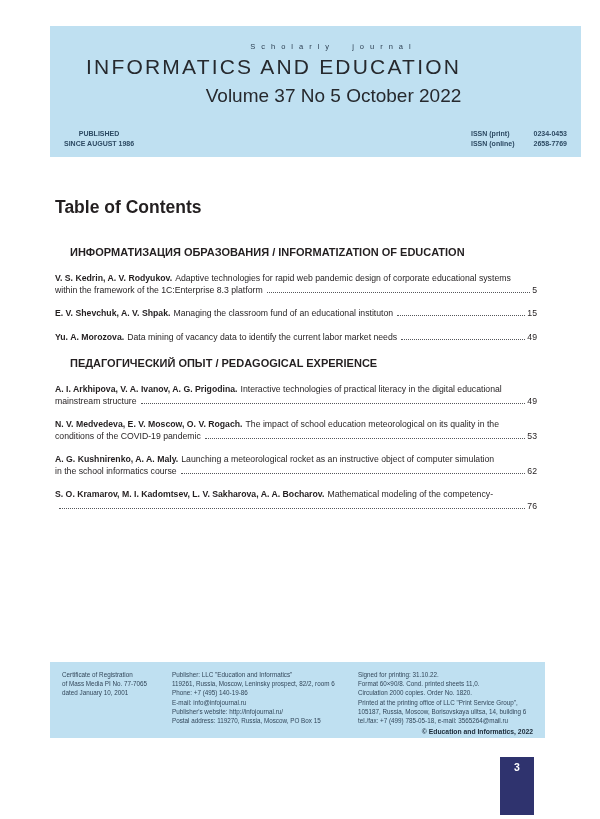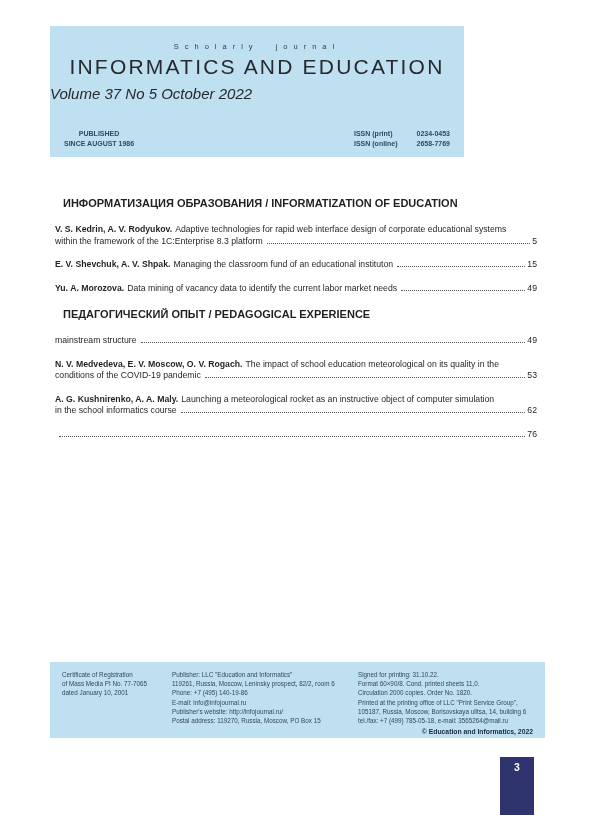--- a/index.html
+++ b/index.html
@@ -3,45 +3,46 @@
 <meta charset="utf-8">
 <style>
   html,body { margin:0; padding:0; background:#ffffff; }
   .page {
     position:relative; width:600px; height:819px; background:#ffffff;
     font-family:"Liberation Sans", sans-serif; overflow:hidden;
   }
 
   
   .header-band {
-    position:absolute; left:50px; top:26px; width:414px; height:131px;
+    position:absolute; left:50px; top:26px; width:495px; height:131px;
     background:#bfe0f1;
+    padding-left:36px;
   }
   .kicker {
     margin-top:16px; text-align:center; font-size:7.5px; letter-spacing:6px;
     word-spacing:9px; color:#2c3e50;
   }
   .jtitle {
-    margin-top:4px; text-align:center; font-size:21px; letter-spacing:2.2px;
+    margin-top:4px; text-align:left; font-size:21px; letter-spacing:2.2px;
     color:#26292e; font-weight:normal;
   }
-  .issue { margin-top:6px; text-align:left; font-size:15px; color:#26292e;font-style:italic; }
+  .issue { margin-top:6px; text-align:center; font-size:19px; color:#26292e; }
   .band-bottom {
     position:absolute; left:14px; right:14px; bottom:9px;
     display:flex; justify-content:space-between; align-items:flex-end;
     font-size:7px; line-height:9.5px; color:#2d4a63; font-weight:bold;
   }
   .published { text-align:center; }
   .issn-row { display:flex; justify-content:space-between; width:96px; }
 
   
   .toc { position:absolute; left:55px; top:197px; width:482px; color:#231f20; }
   .toc h1 { margin:0 0 28px 0; font-size:17.5px; font-weight:bold; color:#231f20; }
   .sec-heading {
-    margin:14px 0 15px 8px; font-size:11px; font-weight:bold; color:#231f20;
+    margin:14px 0 15px 15px; font-size:11px; font-weight:bold; color:#231f20;
   }
   .toc-section:first-child .sec-heading { margin-top:0; }
   .entry { margin-bottom:12px; }
   .e-line { font-size:8.7px; line-height:11.5px; white-space:nowrap; overflow:hidden; }
   .e-last { display:flex; align-items:baseline; }
   .authors { font-weight:bold; margin-right:3px; }
   .leader {
     flex:1 1 auto; min-width:8px; border-bottom:1px dotted #55565a;
     margin:0 2px 2.5px 4px; height:1px;
   }
@@ -94,25 +95,26 @@
         </div>
         <div class="issn-row">
           <span>ISSN (online)</span>
           <span>2658-7769</span>
         </div>
       </div>
     </div>
   </header>
 
   <main class="toc">
+    <h1>Table of Contents</h1>
     <div id="sections">
         <section class="toc-section">
           <h2 class="sec-heading">ИНФОРМАТИЗАЦИЯ ОБРАЗОВАНИЯ / INFORMATIZATION OF EDUCATION</h2>
           <div class="entry">
-            <div class="e-line"><b class="authors">V. S. Kedrin, A. V. Rodyukov.</b><span class="e-text">Adaptive technologies for rapid web interface design of corporate educational systems</span></div>
+            <div class="e-line"><b class="authors">V. S. Kedrin, A. V. Rodyukov.</b><span class="e-text">Adaptive technologies for rapid web pandemic design of corporate educational systems</span></div>
             <div class="e-line e-last">
               <span class="e-text">within the framework of the 1C:Enterprise 8.3 platform</span>
               <span class="leader"></span>
               <span class="e-page">5</span>
             </div>
           </div>
           <div class="entry">
             <div class="e-line e-last">
               <b class="authors">E. V. Shevchuk, A. V. Shpak.</b>
               <span class="e-text">Managing the classroom fund of an educational instituton</span>
@@ -125,20 +127,21 @@
               <b class="authors">Yu. A. Morozova.</b>
               <span class="e-text">Data mining of vacancy data to identify the current labor market needs</span>
               <span class="leader"></span>
               <span class="e-page">49</span>
             </div>
           </div>
         </section>
         <section class="toc-section">
           <h2 class="sec-heading">ПЕДАГОГИЧЕСКИЙ ОПЫТ / PEDAGOGICAL EXPERIENCE</h2>
           <div class="entry">
+            <div class="e-line"><b class="authors">A. I. Arkhipova, V. A. Ivanov, A. G. Prigodina.</b><span class="e-text">Interactive technologies of practical literacy in the digital educational</span></div>
             <div class="e-line e-last">
               <span class="e-text">mainstream structure</span>
               <span class="leader"></span>
               <span class="e-page">49</span>
             </div>
           </div>
           <div class="entry">
             <div class="e-line"><b class="authors">N. V. Medvedeva, E. V. Moscow, O. V. Rogach.</b><span class="e-text">The impact of school education meteorological on its quality in the</span></div>
             <div class="e-line e-last">
               <span class="e-text">conditions of the COVID-19 pandemic</span>
@@ -148,20 +151,21 @@
           </div>
           <div class="entry">
             <div class="e-line"><b class="authors">A. G. Kushnirenko, A. A. Maly.</b><span class="e-text">Launching a meteorological rocket as an instructive object of computer simulation</span></div>
             <div class="e-line e-last">
               <span class="e-text">in the school informatics course</span>
               <span class="leader"></span>
               <span class="e-page">62</span>
             </div>
           </div>
           <div class="entry">
+            <div class="e-line"><b class="authors">S. O. Kramarov, M. I. Kadomtsev, L. V. Sakharova, A. A. Bocharov.</b><span class="e-text">Mathematical modeling of the competency-</span></div>
             <div class="e-line e-last">
               <span class="leader"></span>
               <span class="e-page">76</span>
             </div>
           </div>
         </section>
       </div>
   </main>
 
   <footer class="footer-band">

